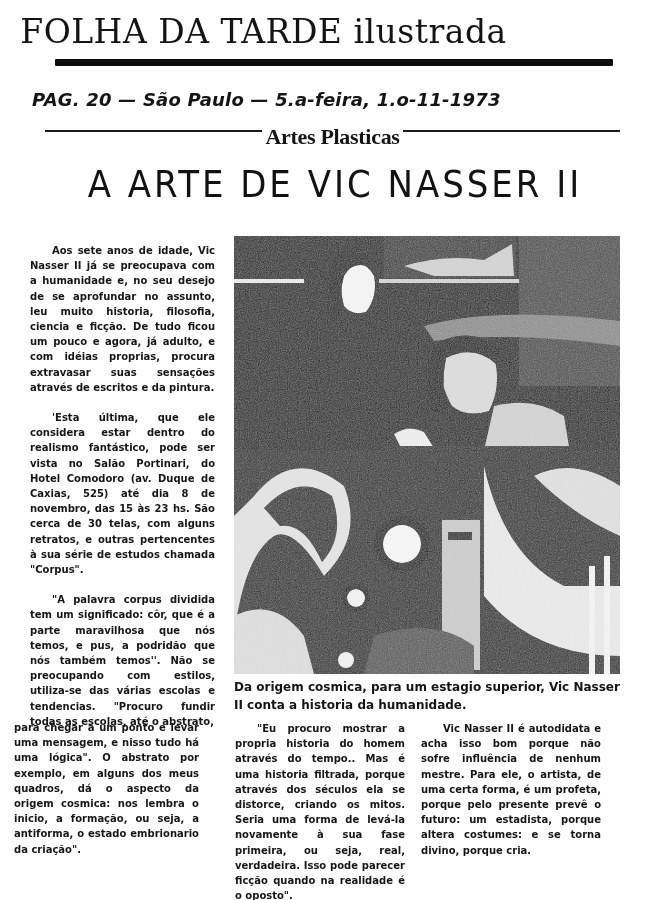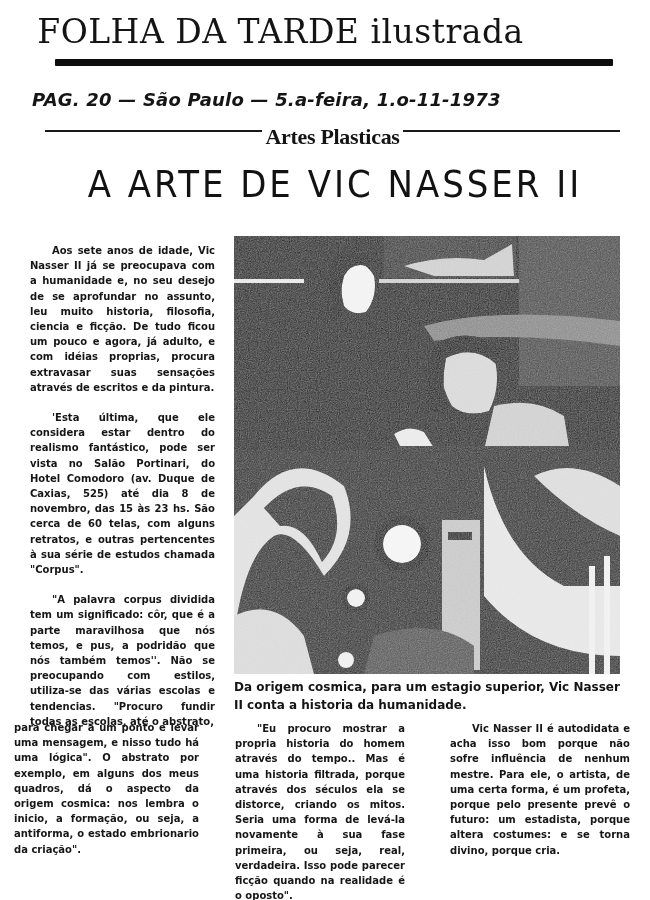--- a/index.html
+++ b/index.html
@@ -1,20 +1,20 @@
 <!DOCTYPE html>
 <html><head>
   <meta charset="utf-8">
   <style>
     * { margin: 0; padding: 0; box-sizing: border-box; }
     html, body { width: 650px; height: 900px; background: #ffffff; overflow: hidden; }
     body { position: relative; color: #111111; }
 
     .masthead {
-      position: absolute; left: 17px; top: 12px; width: 527px; text-align: center;
+      position: absolute; left: 0; top: 12px; width: 527px; text-align: center;
       font-family: "DejaVu Serif", "Liberation Serif", serif;
       font-size: 33px; letter-spacing: 0.5px; color: #141414; line-height: 40px;
     }
     .masthead-rule {
       position: absolute; left: 55px; top: 59px; width: 558px; height: 7px;
       background: #0d0d0d; border-radius: 1px;
     }
     .dateline {
       position: absolute; left: 32px; top: 89px;
       font-family: "DejaVu Sans", "Liberation Sans", sans-serif;
@@ -41,21 +41,21 @@
       position: absolute;
       font-family: "DejaVu Sans", "Liberation Sans", sans-serif;
       font-weight: bold; font-size: 10px; line-height: 15.2px; color: #161616;
       text-align: justify; text-align-last: left;
     }
     .col p { text-indent: 22px; margin-bottom: 15px; }
     .col p.noindent { text-indent: 0; }
     .col1a { left: 30px; top: 243px; width: 185px; }
     .col1b { left: 14px; top: 720px; width: 185px; }
     .col2 { left: 235px; top: 721px; width: 170px; }
-    .col3 { left: 450px; top: 721px; width: 180px; }
+    .col3 { left: 421px; top: 721px; width: 180px; }
 
     .photo {
       position: absolute; left: 234px; top: 236px; width: 386px; height: 438px;
       background: #1b1b1b; overflow: hidden;
     }
     .photo svg { display: block; }
     .caption {
       position: absolute; left: 234px; top: 678px; width: 390px;
       font-family: "DejaVu Sans", "Liberation Sans", sans-serif;
       font-weight: bold; font-size: 12px; line-height: 18px; color: #141414;
@@ -74,21 +74,21 @@
   <div class="section-row">
     <div class="section-line"></div>
     <div class="section-title">Artes Plasticas</div>
     <div class="section-line"></div>
   </div>
 
   <div class="headline">A ARTE DE VIC NASSER II</div>
 
   <div class="col col1a">
     <p>Aos sete anos de idade, Vic Nasser II já se preocupava com a humanidade e, no seu desejo de se aprofundar no assunto, leu muito historia, filosofia, ciencia e ficção. De tudo ficou um pouco e agora, já adulto, e com idéias proprias, procura extravasar suas sensações através de escritos e da pintura.</p>
-    <p>'Esta última, que ele considera estar dentro do realismo fantástico, pode ser vista no Salão Portinari, do Hotel Comodoro (av. Duque de Caxias, 525) até dia 8 de novembro, das 15 às 23 hs. São cerca de 60 telas, com alguns retratos, e outras pertencentes à sua série de estudos chamada "Corpus".</p>
+    <p>'Esta última, que ele considera estar dentro do realismo fantástico, pode ser vista no Salão Portinari, do Hotel Comodoro (av. Duque de Caxias, 525) até dia 8 de novembro, das 15 às 23 hs. São cerca de 30 telas, com alguns retratos, e outras pertencentes à sua série de estudos chamada "Corpus".</p>
     <p>"A palavra corpus dividida tem um significado: côr, que é a parte maravilhosa que nós temos, e pus, a podridão que nós também temos''. Não se preocupando com estilos, utiliza-se das várias escolas e tendencias. "Procuro fundir todas as escolas, até o abstrato,</p>
   </div>
 
   <div class="photo" title="Black-and-white photograph of Vic Nasser II seated behind his surreal painting, with a woman in the background">
     <svg width="386" height="438" viewBox="0 0 386 438">
       <defs>
         <filter id="grain" x="0" y="0" width="100%" height="100%">
           <feTurbulence type="fractalNoise" baseFrequency="0.9" numOctaves="2" seed="3" result="n"></feTurbulence>
           <feColorMatrix type="saturate" values="0"></feColorMatrix>
           <feComponentTransfer>

